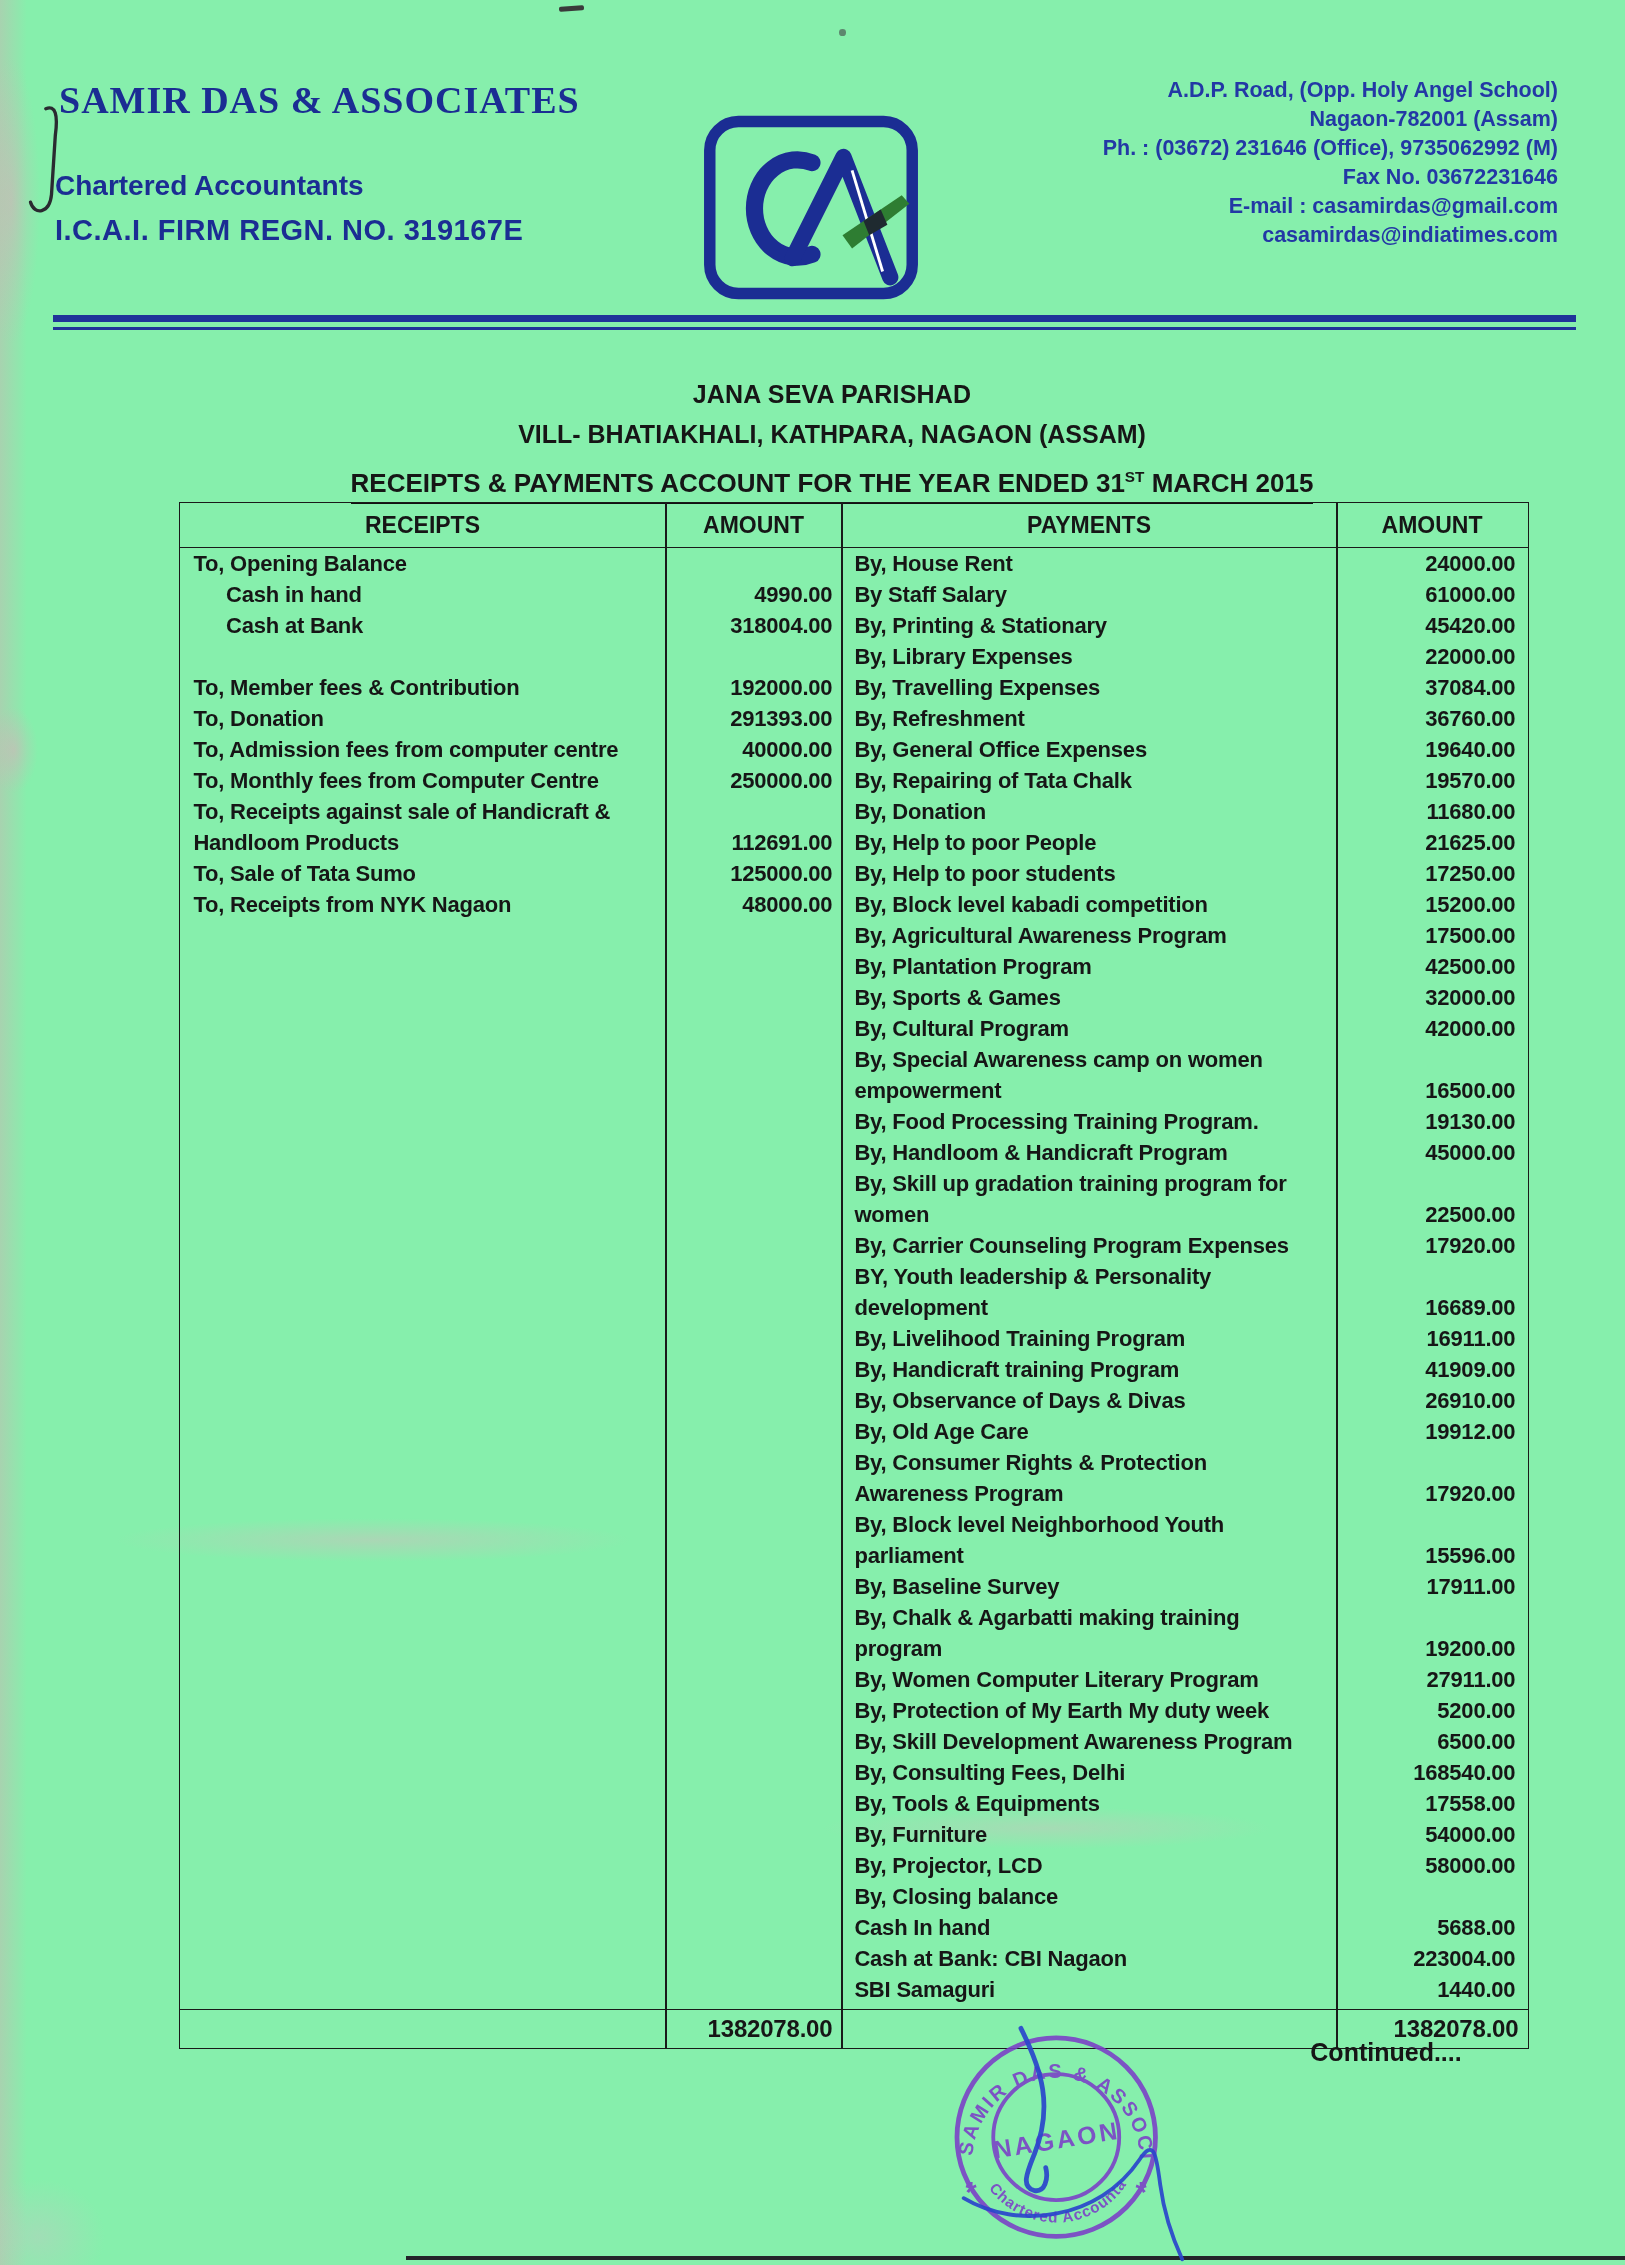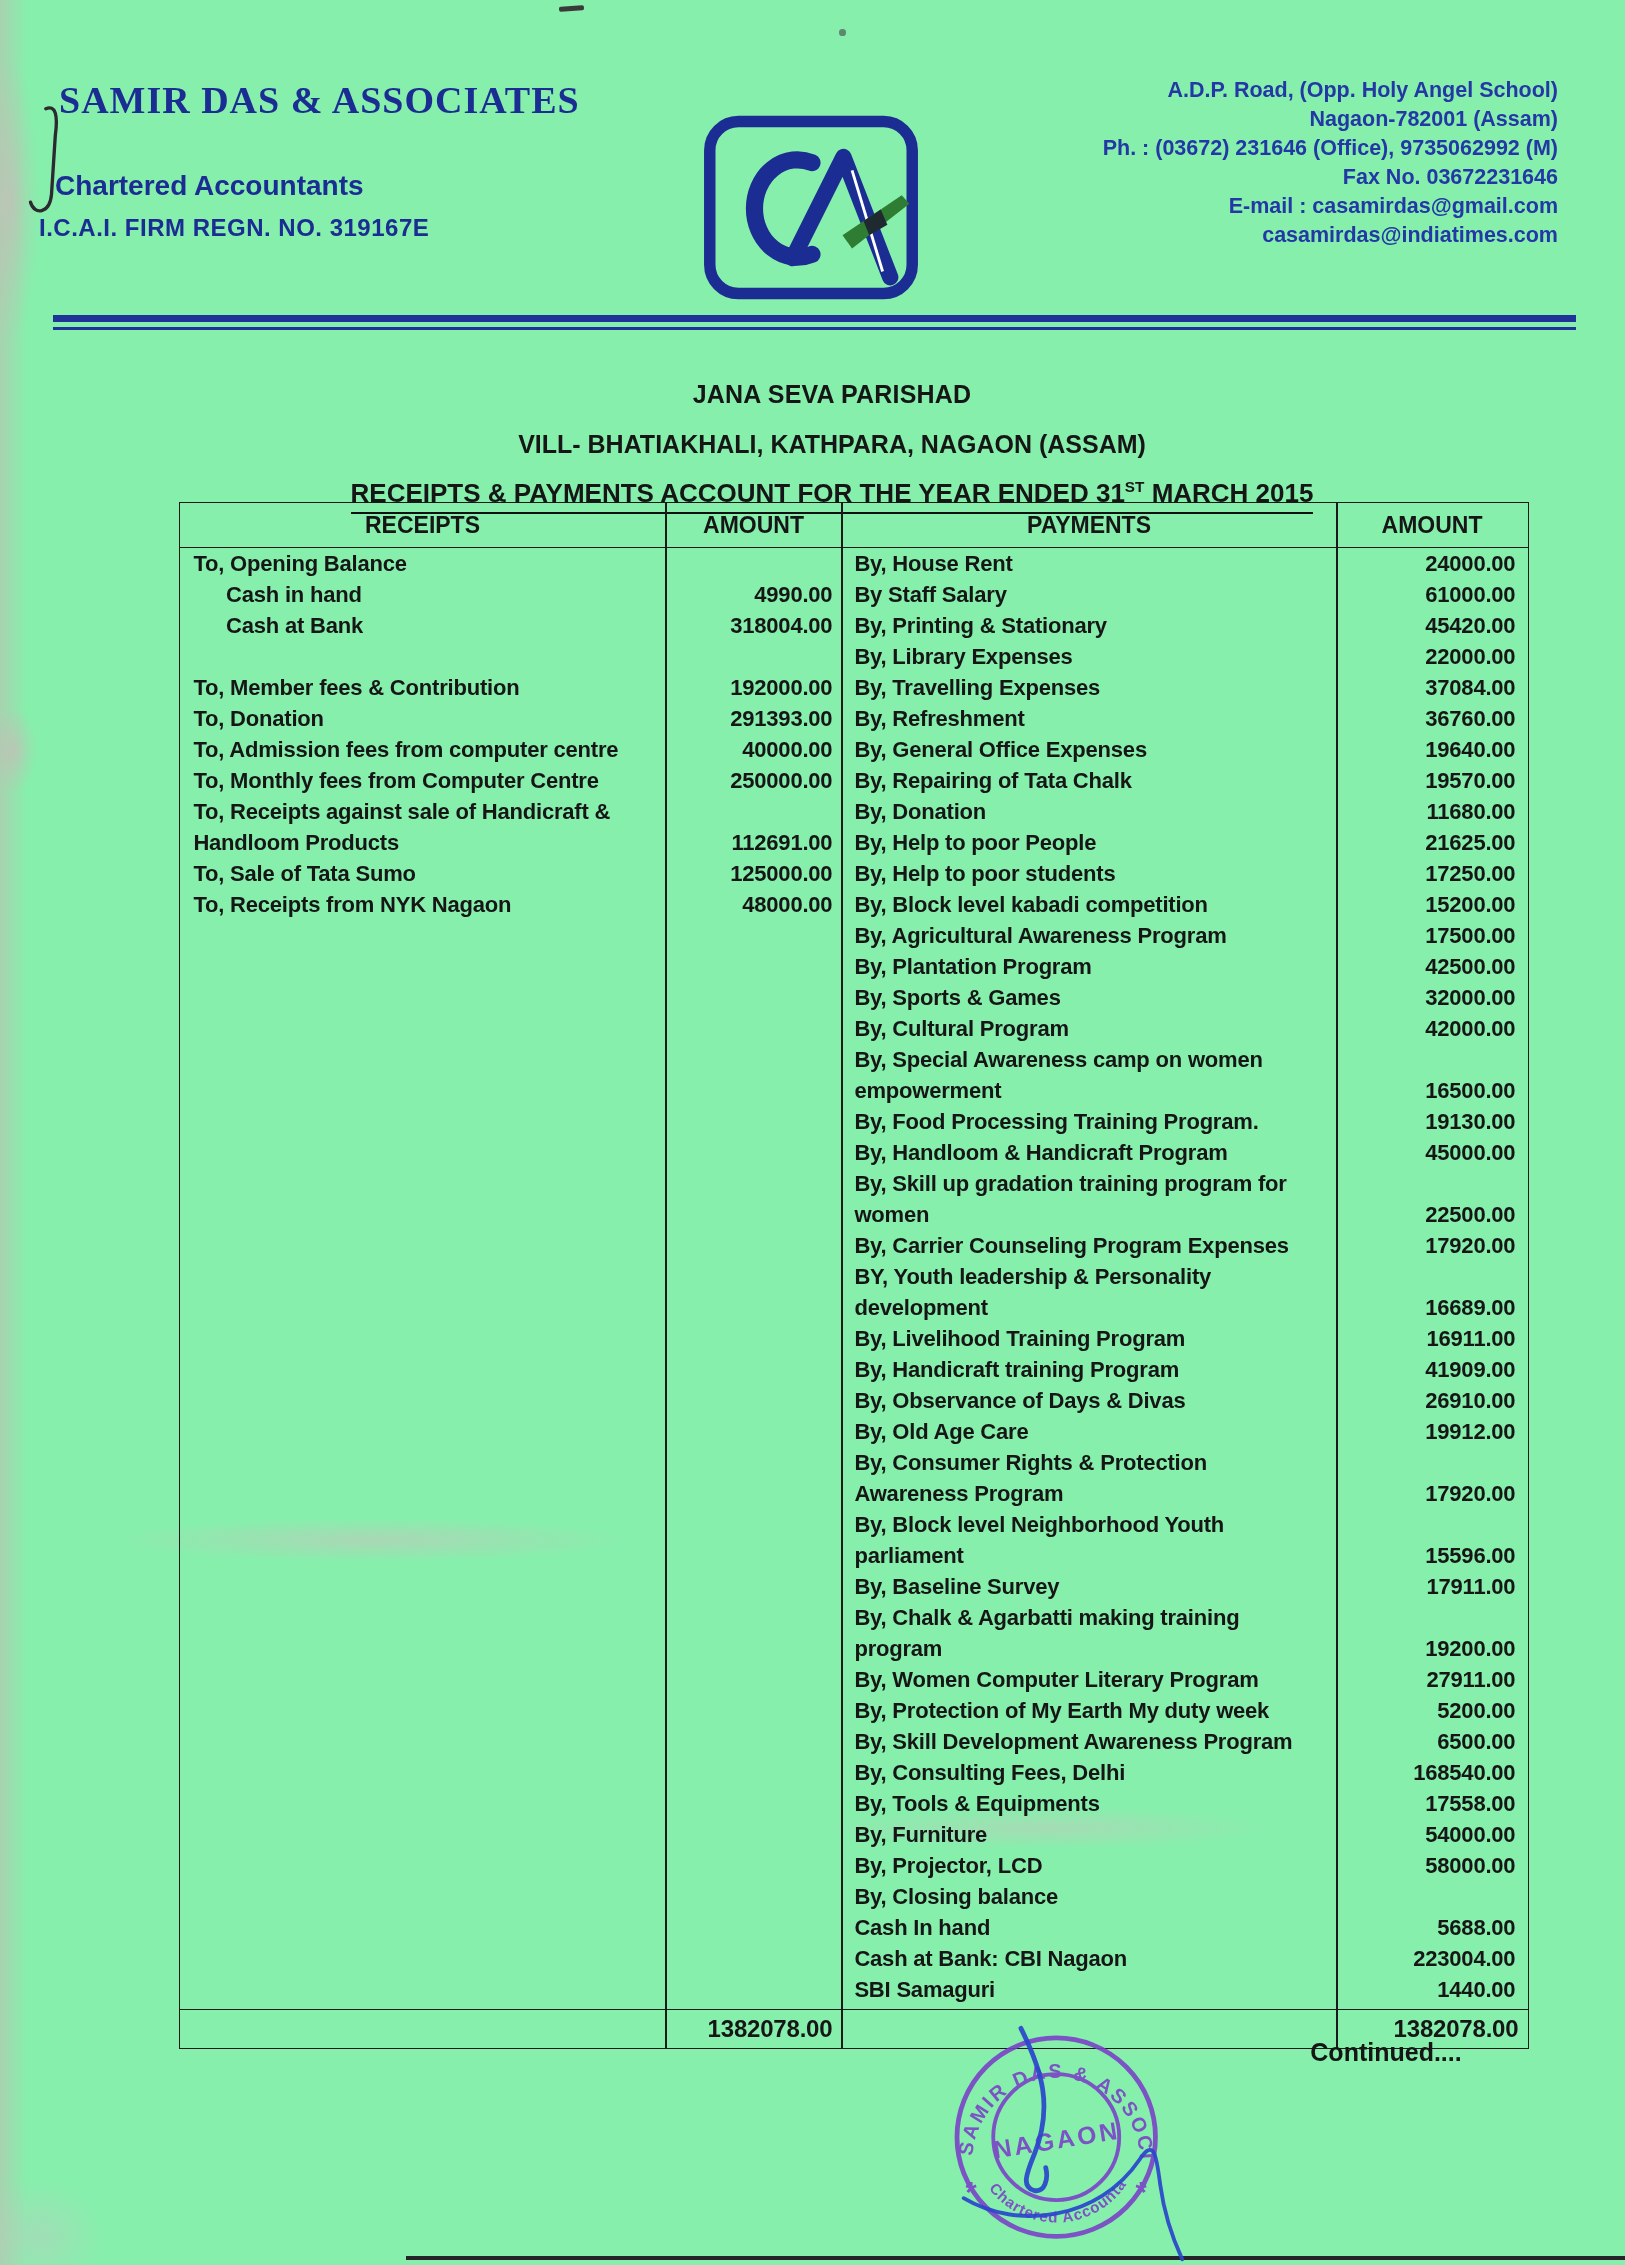--- a/index.html
+++ b/index.html
@@ -15,32 +15,32 @@
   .sm4{left:822px;top:1807px;width:449px;height:42px;border-radius:40%;background:radial-gradient(closest-side,rgba(238,175,200,.30),rgba(238,175,200,0));}
   .sm5{left:-29px;top:2179px;width:134px;height:115px;background:radial-gradient(closest-side,rgba(210,190,200,.35),rgba(210,190,200,0));}
   .speck-a{position:absolute;left:559px;top:5.7px;width:25px;height:4.8px;background:#3a3a3a;border-radius:1.9px;transform:rotate(-4deg);}
   .speck-b{position:absolute;left:839px;top:29px;width:6.7px;height:6.7px;background:rgba(60,50,60,.55);border-radius:50%;}
   .bottom-line{position:absolute;left:406px;top:2256px;width:1219px;height:3.8px;background:#24242a;}
 
   
   .firm-name{position:absolute;left:59px;top:78px;font-family:"Liberation Serif",serif;
       font-weight:700;font-size:38px;letter-spacing:1px;color:#1b2d93;}
   .firm-sub{position:absolute;left:55px;top:170px;font-weight:700;font-size:28px;color:#1b2d93;}
-  .firm-regn{position:absolute;left:39px;top:214px;font-weight:700;font-size:24px;color:#1b2d93;letter-spacing:0.5px;}
+  .firm-regn{position:absolute;left:55px;top:214px;font-weight:700;font-size:29px;color:#1b2d93;letter-spacing:0.5px;}
   .pen-mark{position:absolute;left:17px;top:103px;}
   .addr{position:absolute;right:67px;top:76px;text-align:right;color:#2338a5;
       font-size:21.5px;font-weight:600;line-height:29px;}
   .logo{position:absolute;left:701px;top:113px;}
   .rule-a{position:absolute;left:53px;top:315px;width:1523px;height:6.7px;background:#203399;}
   .rule-b{position:absolute;left:53px;top:327px;width:1523px;height:2.9px;background:#203399;}
 
   
   .titles{position:absolute;left:158px;top:380px;width:1348px;text-align:center;}
   .org-name{font-size:25px;font-weight:700;letter-spacing:0.2px;}
-  .org-addr{font-size:25px;font-weight:700;margin-top:21px;}
+  .org-addr{font-size:25px;font-weight:700;margin-top:11px;}
   .stmt{display:inline-block;font-size:26px;font-weight:700;margin-top:19px;
         border-bottom:2.9px solid #111;padding-bottom:3px;}
   .stmt sup{font-size:15.3px;}
 
   
   .rp-table{position:absolute;left:179px;top:502px;width:1350px;border:1.9px solid #1a1a1a;
       box-sizing:border-box;background:transparent;}
   .thead{display:grid;grid-template-columns:485px 177px 494px 1fr;height:44px;
       border-bottom:1.9px solid #1a1a1a;}
   .thead div{display:flex;align-items:center;justify-content:center;

